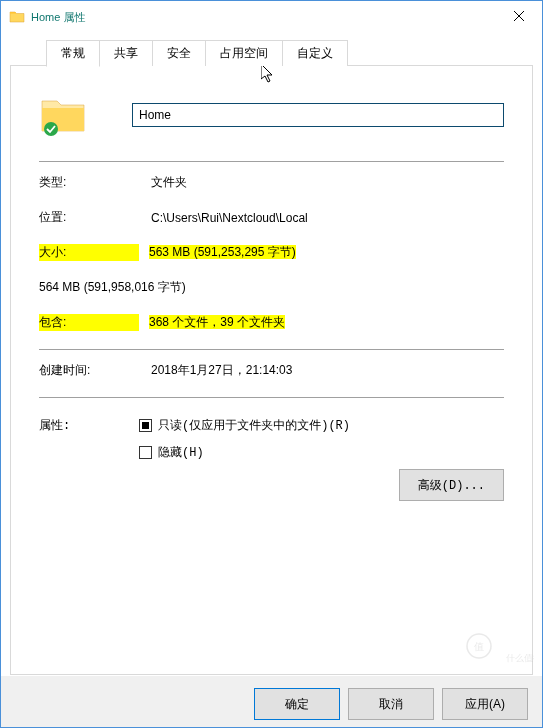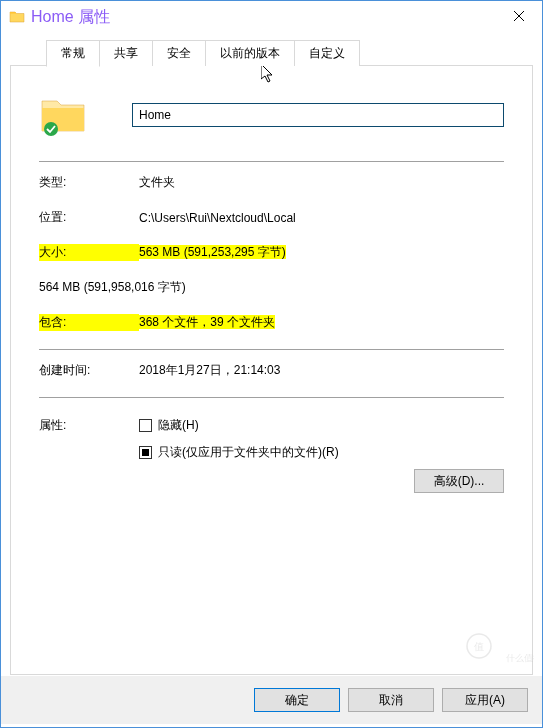--- a/index.html
+++ b/index.html
@@ -14,21 +14,21 @@
       position: relative;
     }
     .titlebar {
       height: 32px;
       display: flex;
       align-items: center;
       padding: 0 8px;
       background: #fff;
     }
     .titlebar-icon { width: 16px; height: 16px; margin-right: 6px; }
-    .titlebar-text { flex: 1; font-size: 16px; color: #8b5cf6; }
+    .titlebar-text { flex: 1; font-size: 11px; color: #0f766e; }
     .close-btn {
       width: 45px; height: 29px;
       display: flex; align-items: center; justify-content: center;
       font-size: 14px; color: #000; cursor: pointer;
       margin-top: -3px; margin-right: -7px;
     }
     .tab-area { padding: 7px 9px 0 9px; background: #fff; }
     .tab-strip {
       display: flex;
       position: relative;
@@ -78,26 +78,27 @@
     .divider {
       border: none;
       border-top: 1px solid #a0a0a0;
       margin: 8px 0 12px 0;
     }
     .prop-row {
       display: flex;
       margin-bottom: 18px;
       font-size: 12px;
       align-items: center;
+      gap: 12px;
     }
     .prop-label { width: 100px; color: #000; }
     .prop-value { flex: 1; color: #000; }
     .hl { background: #ffff00; }
-    .hl-row { display: flex; align-items: center; margin-bottom: 18px; font-size: 12px; }
-    .attr-section { display: flex; margin-top: 19px; }
+    .hl-row { display: flex; align-items: center; margin-bottom: 18px; font-size: 12px; gap: 10px; }
+    .attr-section { display: flex; margin-top: 19px; font-family: Liberation Mono, monospace; }
     .attr-label { width: 100px; }
     .attr-controls { flex: 1; }
     .attr-line { display: flex; align-items: center; margin-bottom: 10px; }
     .chk {
       width: 13px; height: 13px;
       border: 1px solid #333;
       margin-right: 6px;
       display: inline-flex;
       align-items: center;
       justify-content: center;
@@ -107,21 +108,21 @@
     .chk.filled::after { content: ""; width: 7px; height: 7px; background: #000; display: block; }
     .adv-btn-row { display: flex; justify-content: flex-end; margin-top: -2px; }
     .win-btn {
       background: #e1e1e1;
       border: 1px solid #adadad;
       padding: 3px 18px;
       font-size: 12px;
       font-family: inherit;
       cursor: pointer;
       min-width: 90px;
-      height: 24px;
+      height: 32px;
     }
     .footer {
       display: flex;
       justify-content: flex-end;
       gap: 8px;
       padding: 12px 14px;
       background: #f0f0f0;
     }
     .footer .win-btn { min-width: 86px; }
     .footer .win-btn.primary { border-color: #0078d7; font-family: Liberation Serif, serif; }
@@ -154,21 +155,21 @@
         <path d="M0 0 L10 10 M10 0 L0 10" stroke="currentColor" stroke-width="1"></path>
       </svg>
   </div>
 </div>
 
 <div class="tab-area">
   <div class="tab-strip">
     <div class="tab active">常规</div>
     <div class="tab">共享</div>
     <div class="tab">安全</div>
-    <div class="tab">以前的版本</div>
+    <div class="tab">占用空间</div>
     <div class="tab">自定义</div>
   </div>
 
   <div class="tab-panel">
     <div class="folder-row">
       <div class="folder-icon">
         <svg width="48" height="48" viewBox="0 0 48 48">
           <path d="M3 10 L18 10 L22 14 L45 14 L45 40 L3 40 Z" fill="#ffe9a6" stroke="#d9a23b" stroke-width="0.5"></path>
           <path d="M3 17 L45 17 L45 40 L3 40 Z" fill="#ffd75e"></path>
           <circle cx="12" cy="38" r="7" fill="#2ba84a"></circle>
@@ -208,30 +209,30 @@
     <div class="prop-row">
       <span class="prop-label">创建时间:</span>
       <span class="prop-value">2018年1月27日，21:14:03</span>
     </div>
 
     <hr class="divider">
 
     <div class="attr-section">
       <span class="attr-label">属性:</span>
       <div class="attr-controls">
+        <div class="attr-line">
+          <span class="chk filled"></span>
+          <span>只读(仅应用于文件夹中的文件)(R)</span>
+        </div>
         <div class="attr-line" style="justify-content: space-between;">
           <div style="display:flex;align-items:center;">
             <span class="chk"></span>
             <span>隐藏(H)</span>
           </div>
         </div>
-        <div class="attr-line">
-          <span class="chk filled"></span>
-          <span>只读(仅应用于文件夹中的文件)(R)</span>
-        </div>
         <div class="adv-btn-row">
           <button class="win-btn">高级(D)...</button>
         </div>
       </div>
     </div>
   </div>
 </div>
 
 <div class="footer">
   <button class="win-btn primary">确定</button>

